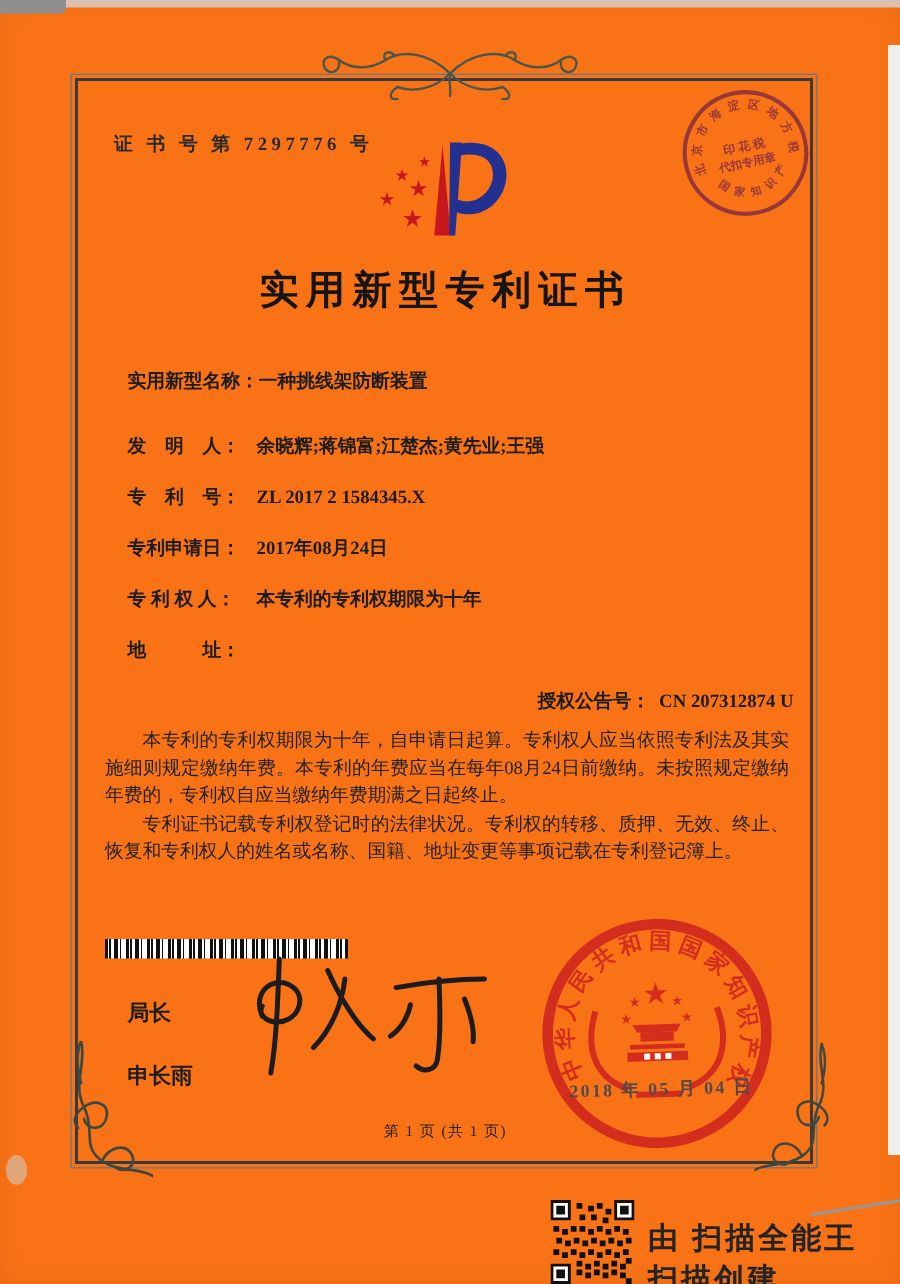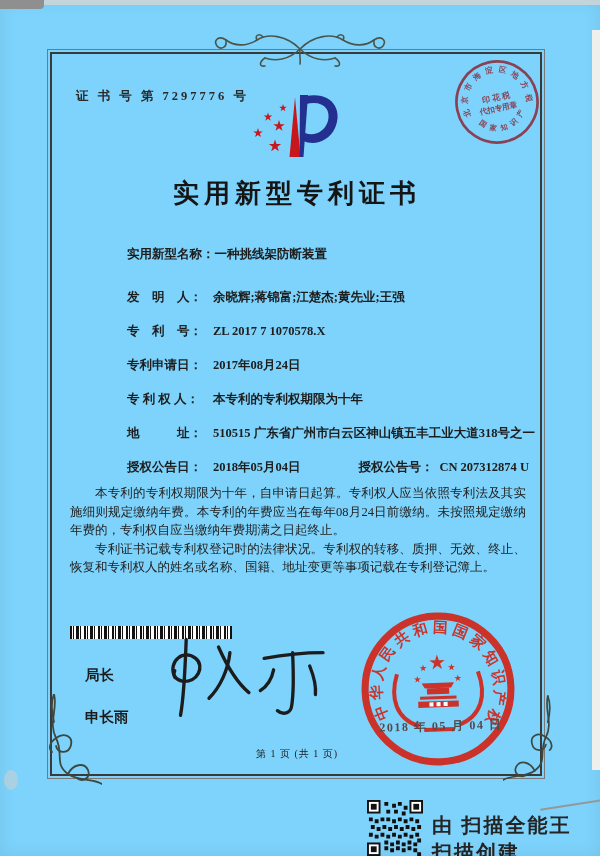--- a/index.html
+++ b/index.html
@@ -1,40 +1,40 @@
 <!DOCTYPE html>
 <html style="--seal-red: #d02a1e; --stamp-maroon: #8b2f3e; --logo-blue: #23308f; --logo-red: #c8161d; --frame: #3a3a3a;"><head>
 <meta charset="utf-8">
 <style>
   :root{
     --seal-red:#d02a1e; --stamp-maroon:#8b2f3e; --logo-blue:#23308f; --logo-red:#c8161d; --frame:#3a3a3a;
   }
   html,body{margin:0;padding:0;}
   body{background:#e8e8e6;font-family:"Liberation Serif","DejaVu Serif",serif;}
-  .canvas{position:relative;width:600px;height:856px;background:#7dd3fc;overflow:hidden;
+  .canvas{position:relative;width:600px;height:856px;background:#f97316;overflow:hidden;
           box-shadow:inset 0 0 18px rgba(0,0,0,.08);}
   .abs{position:absolute;}
 
   
   .top-strip{left:0;top:0;width:600px;height:5px;background:#d6d6d4;opacity:.8;}
   .top-blob{left:0;top:0;width:44px;height:9px;background:#8f8f8f;border-radius:0 0 4px 0;}
   .left-smudge{left:4px;top:770px;width:14px;height:20px;background:#cfcfcd;opacity:.55;border-radius:50%;}
   .diag-line{left:540px;top:804px;width:62px;height:2px;background:#979795;transform:rotate(-9deg);}
   .right-edge{left:592px;top:30px;width:8px;height:740px;background:#efefec;}
 
   
   .frame-outer{left:47px;top:49px;width:498px;height:730px;border:1px solid #787878;box-sizing:border-box;}
   .frame-inner{position:absolute;left:2px;top:2px;right:2px;bottom:2px;border:2.5px solid var(--frame);}
 
   .cert-no{left:76px;top:88px;font-size:12.5px;font-weight:700;letter-spacing:3px;color:#2a2a2a;}
   .title{left:48px;top:176px;width:498px;text-align:center;font-size:26px;font-weight:700;
          letter-spacing:5px;color:#151515;}
 
   .fields{left:85px;top:245px;width:452px;color:#1d1d1d;}
-  .frow{display:flex;line-height:19px;margin-bottom:15px;font-size:12.5px;margin-left:42px;}
+  .frow{display:flex;line-height:19px;margin-bottom:15px;font-size:12.5px;}
   .frow.first{margin-bottom:24px;}
   .flabel{flex:0 0 86px;font-weight:700;white-space:nowrap;}
   .fvalue{font-weight:600;max-width:360px;}
   .frow.dual .pair{display:flex;}
   .frow.dual .pair2{margin-left:auto;margin-right:8px;}
   .frow.dual .pair2 .flabel{flex:0 0 auto;margin-right:6px;}
 
   .paras{left:70px;top:484px;width:456px;font-size:12.5px;line-height:18.5px;text-align:justify;
          color:#222;font-weight:500;}
   .paras p{margin:0;text-indent:2em;}
@@ -139,39 +139,34 @@
     <div class="frow first">
       <span class="flabel">实用新型名称：</span>
       <span class="fvalue">一种挑线架防断装置</span>
     </div>
     <div class="frow">
       <span class="flabel">发　明　人：</span>
       <span class="fvalue">余晓辉;蒋锦富;江楚杰;黄先业;王强</span>
     </div>
     <div class="frow">
       <span class="flabel">专　利　号：</span>
-      <span class="fvalue">ZL 2017 7 1070578.X</span>
+      <span class="fvalue">ZL 2017 2 1584345.X</span>
     </div>
     <div class="frow">
       <span class="flabel">专利申请日：</span>
       <span class="fvalue">2017年08月24日</span>
     </div>
     <div class="frow">
       <span class="flabel">专 利 权 人：</span>
       <span class="fvalue">本专利的专利权期限为十年</span>
     </div>
     <div class="frow">
       <span class="flabel">地　　　址：</span>
-      <span class="fvalue" style="max-width:352px;">510515 广东省广州市白云区神山镇五丰工业大道318号之一</span>
     </div>
     <div class="frow dual">
-      <span class="pair">
-        <span class="flabel">授权公告日：</span>
-        <span class="fvalue">2018年05月04日</span>
-      </span>
       <span class="pair pair2">
         <span class="flabel">授权公告号：</span>
         <span class="fvalue">CN 207312874 U</span>
       </span>
     </div>
   </div>
 
   <div class="abs paras">
     <p>本专利的专利权期限为十年，自申请日起算。专利权人应当依照专利法及其实施细则规定缴纳年费。本专利的年费应当在每年08月24日前缴纳。未按照规定缴纳年费的，专利权自应当缴纳年费期满之日起终止。</p>
     <p>专利证书记载专利权登记时的法律状况。专利权的转移、质押、无效、终止、恢复和专利权人的姓名或名称、国籍、地址变更等事项记载在专利登记簿上。</p>

